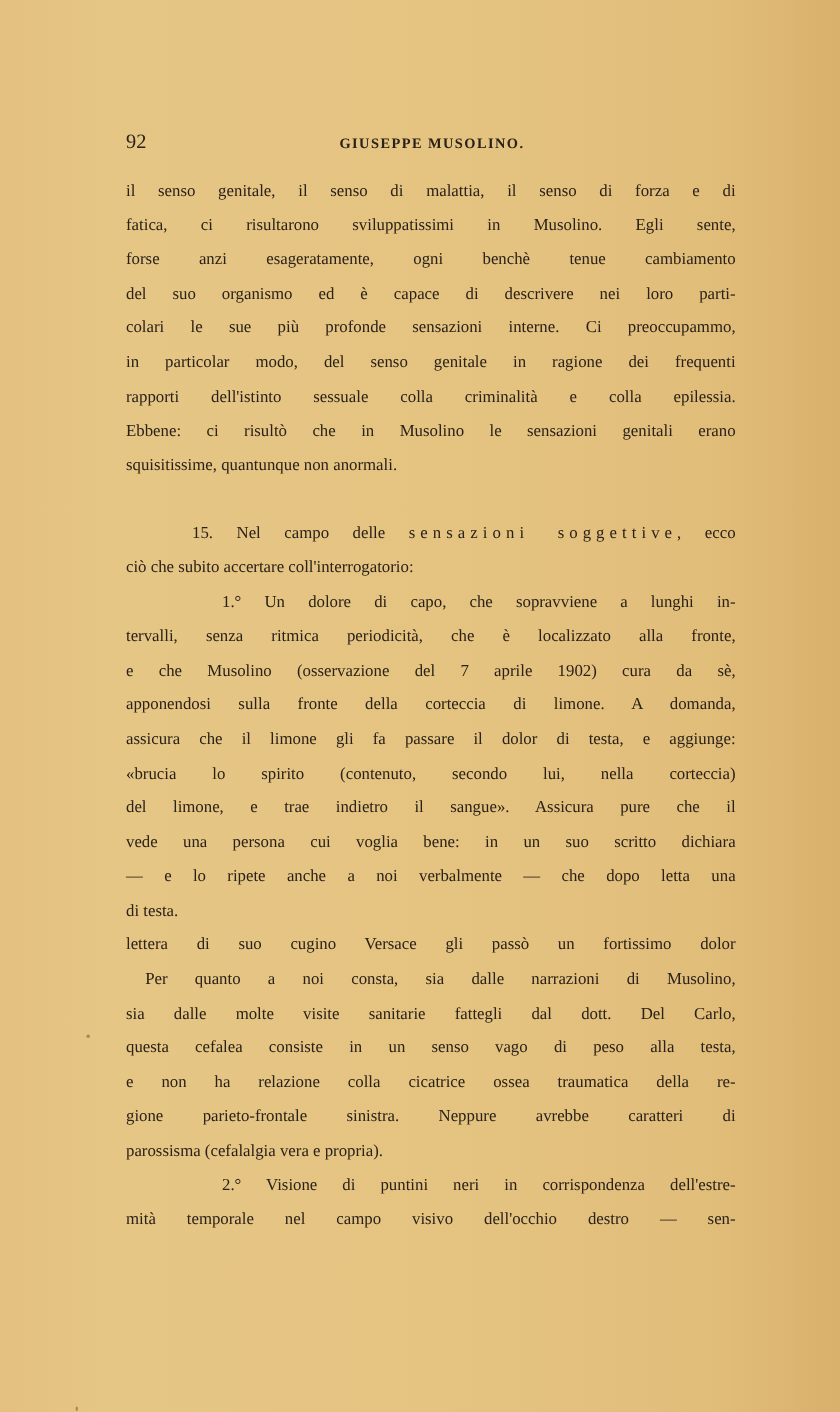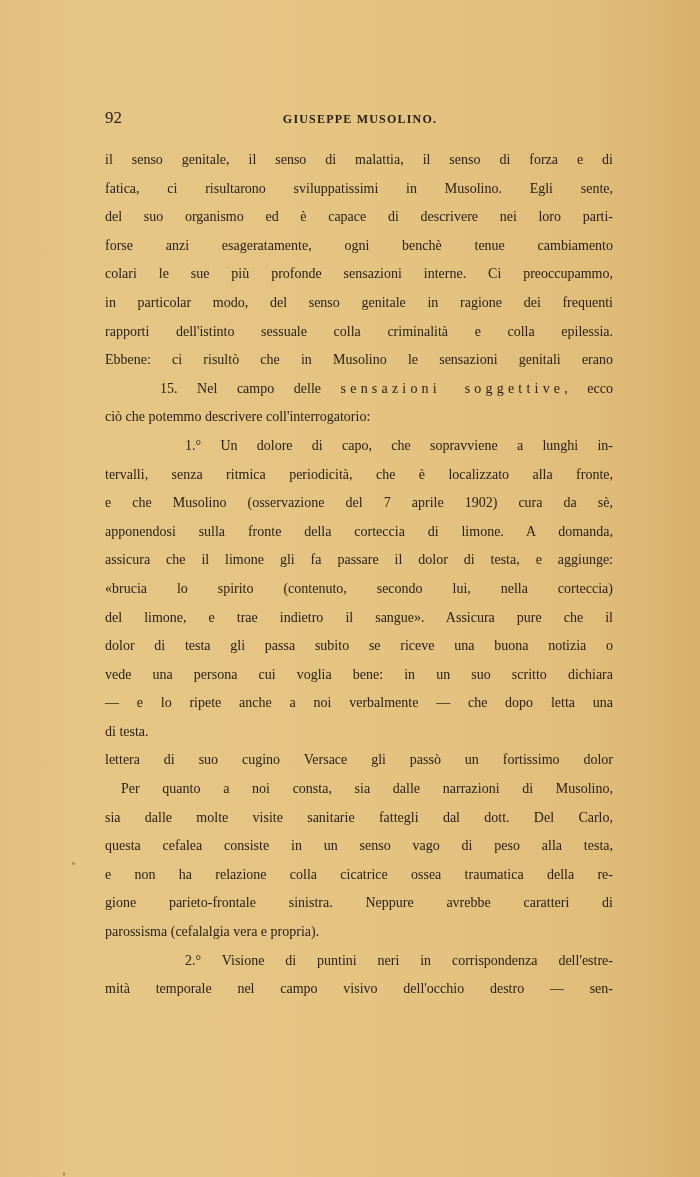--- a/index.html
+++ b/index.html
@@ -86,42 +86,42 @@
   <div class="header">
     <span class="page-number">92</span>
     <span class="running-title">GIUSEPPE MUSOLINO.</span>
   </div>
 
   <div class="body-text">
 
     <div>
       <span class="line">il senso genitale, il senso di malattia, il senso di forza e di</span>
       <span class="line">fatica, ci risultarono sviluppatissimi in Musolino. Egli sente,</span>
+      <span class="line">forse anzi esageratamente, ogni benchè tenue cambiamento</span>
       <span class="line">del suo organismo ed è capace di descrivere nei loro parti-</span>
-      <span class="line">forse anzi esageratamente, ogni benchè tenue cambiamento</span>
       <span class="line">colari le sue più profonde sensazioni interne. Ci preoccupammo,</span>
       <span class="line">in particolar modo, del senso genitale in ragione dei frequenti</span>
       <span class="line">rapporti dell'istinto sessuale colla criminalità e colla epilessia.</span>
       <span class="line">Ebbene: ci risultò che in Musolino le sensazioni genitali erano</span>
+      <span class="line last spacer-after">squisitissime, quantunque non anormali.</span>
     </div>
 
     <div>
       <span class="line indent2"><span>15. Nel campo delle </span><span class="spaced">sensazioni soggettive</span><span>, ecco</span></span>
-      <span class="line last">ciò che potemmo descrivere coll'interrogatorio:</span>
+      <span class="line last">ciò che subito accertare coll'interrogatorio:</span>
     </div>
 
     <div>
       <span class="line indent3">1.° Un dolore di capo, che sopravviene a lunghi in-</span>
       <span class="line">tervalli, senza ritmica periodicità, che è localizzato alla fronte,</span>
       <span class="line">e che Musolino (osservazione del 7 aprile 1902) cura da sè,</span>
       <span class="line">apponendosi sulla fronte della corteccia di limone. A domanda,</span>
       <span class="line">assicura che il limone gli fa passare il dolor di testa, e aggiunge:</span>
       <span class="line">«brucia lo spirito (contenuto, secondo lui, nella corteccia)</span>
       <span class="line">del limone, e trae indietro il sangue». Assicura pure che il</span>
-      <span class="line">dolor di testa gli passa subito se riceve una buona notizia o</span>
       <span class="line">vede una persona cui voglia bene: in un suo scritto dichiara</span>
       <span class="line">— e lo ripete anche a noi verbalmente — che dopo letta una</span>
       <span class="line last">di testa.</span>
       <span class="line">lettera di suo cugino Versace gli passò un fortissimo dolor</span>
     </div>
 
     <div>
       <span class="line indent1">Per quanto a noi consta, sia dalle narrazioni di Musolino,</span>
       <span class="line">sia dalle molte visite sanitarie fattegli dal dott. Del Carlo,</span>
       <span class="line">questa cefalea consiste in un senso vago di peso alla testa,</span>

